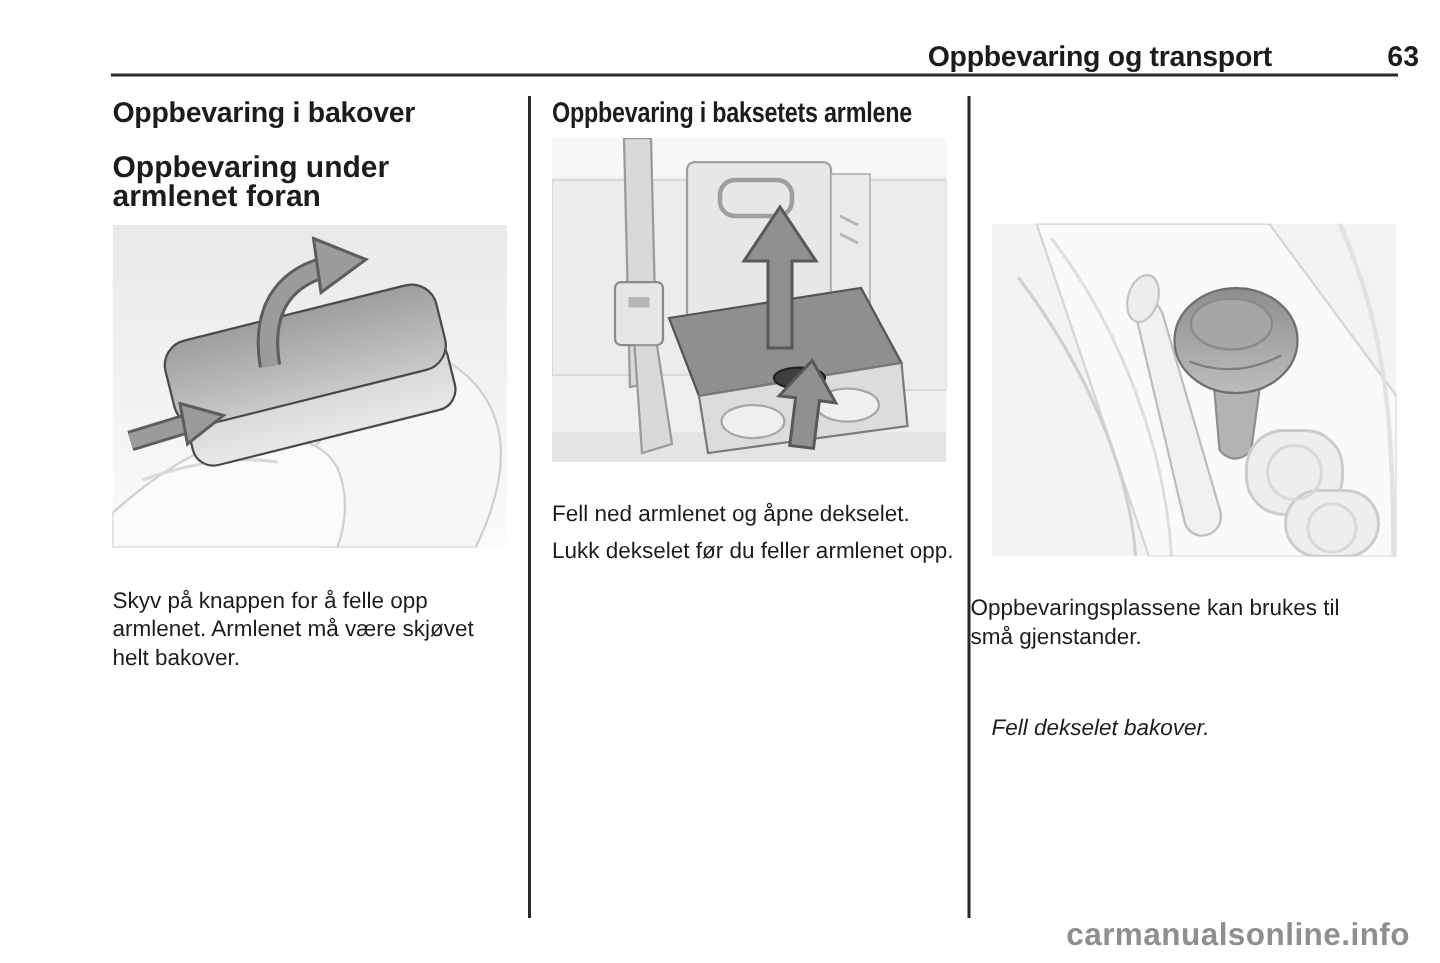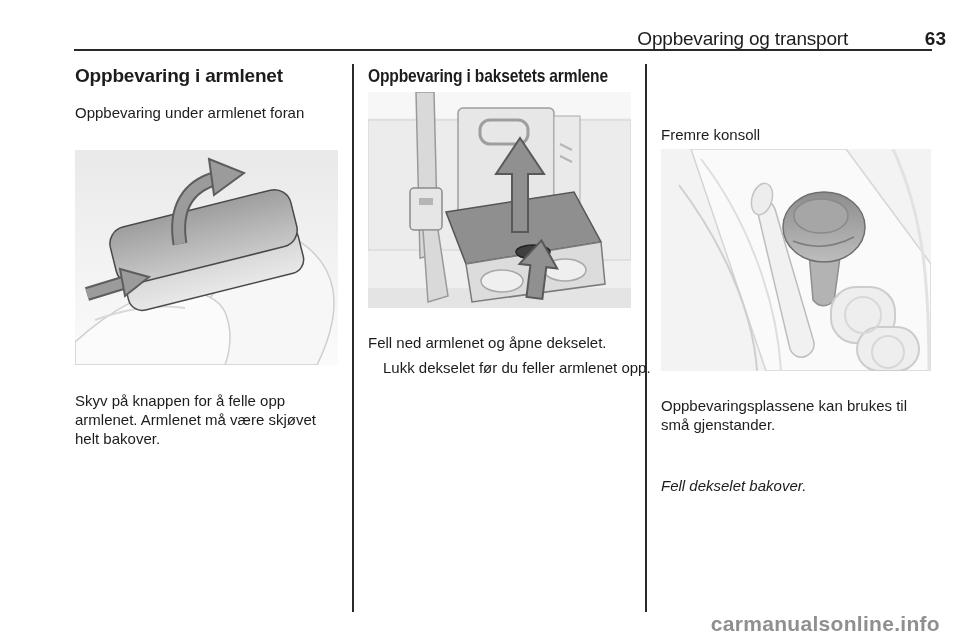--- a/index.html
+++ b/index.html
@@ -2,49 +2,49 @@
 <html><head>
 <meta charset="utf-8">
 <style>
   html,body{margin:0;padding:0;background:#ffffff;}
   .page{
     position:relative;width:960px;height:642px;background:#ffffff;overflow:hidden;
     font-family:"Liberation Sans",sans-serif;color:#1d1b1c;
   }
   .abs{position:absolute;}
   
-  .hdr-title{top:28px;right:112px;font-size:19px;font-weight:normal;letter-spacing:-0.2px;}
+  .hdr-title{top:28px;right:112px;font-size:19px;font-weight:bold;letter-spacing:-0.2px;}
   .hdr-page{top:28px;right:14px;font-size:19px;font-weight:bold;}
   .hdr-rule{top:49px;left:74px;width:858px;height:2px;background:#2b2828;}
   
   .vsep{top:64px;width:2px;height:548px;background:#2b2828;}
   .vsep1{left:352px;} .vsep2{left:645px;}
   
   .h1{font-size:19px;font-weight:bold;line-height:23px;letter-spacing:-0.2px;}
   .h1-nowrap{white-space:nowrap;transform:scaleX(0.82);transform-origin:left top;}
-  .h2{font-size:15px;font-weight:normal;line-height:19px;}
+  .h2{font-size:20px;font-weight:bold;line-height:19px;}
   .body{font-size:15px;line-height:19px;}
   .italic{font-style:italic;}
   figure{margin:0;padding:0;}
   
   .watermark{right:20px;bottom:6px;font-size:21px;font-weight:600;color:#8f8f8f;letter-spacing:0.3px;}
 </style>
 </head>
 <body>
 
 <div class="page">
 
   <div class="abs hdr-title">Oppbevaring og transport</div>
   <div class="abs hdr-page">63</div>
   <div class="abs hdr-rule"></div>
 
   <div class="abs vsep vsep1"></div>
   <div class="abs vsep vsep2"></div>
 
-  <div class="abs h1" style="left:75px;top:64px;width:265px;">Oppbevaring i armlenet</div>
+  <div class="abs h1" style="left:75px;top:64px;width:265px;">Oppbevaring i bakover</div>
   <div class="abs h2" style="left:75px;top:103px;width:265px;">Oppbevaring under armlenet foran</div>
 
   <figure class="abs" style="left:75px;top:150px;">
     <svg width="263" height="215" viewBox="0 0 263 215">
       <defs>
         <linearGradient id="figbg1" x1="0" y1="0" x2="0" y2="1">
           <stop offset="0" stop-color="#e9e9e9"></stop>
             <stop offset="1" stop-color="#fbfbfb"></stop>
         </linearGradient>
         <linearGradient id="atop" x1="0" y1="0" x2="0" y2="1">
@@ -119,23 +119,22 @@
 
       <path d="M144,140 L144,82 L128,82 L152,46 L176,82 L160,82 L160,140 Z" fill="#909090" stroke="#595959" stroke-width="2"></path>
 
       <g transform="rotate(7 168 185)">
         <path d="M161,206 L161,174 L150,174 L169,148 L188,174 L177,174 L177,206 Z" fill="#909090" stroke="#595959" stroke-width="2"></path>
       </g>
     </svg>
   </figure>
 
   <p class="abs body" style="left:368px;top:318px;width:268px;">Fell ned armlenet og åpne dekselet.</p>
-  <p class="abs body" style="left:368px;top:343px;width:268px;margin-left:15px;">Lukk dekselet før du feller armlenet opp.</p>
+  <p class="abs body" style="left:368px;top:343px;width:268px;">Lukk dekselet før du feller armlenet opp.</p>
 
-  <div class="abs h2" style="left:661px;top:125px;width:271px;">Fremre konsoll</div>
 
   <figure class="abs" style="left:661px;top:149px;">
     <svg width="270" height="222" viewBox="0 0 270 222">
       <defs>
         <linearGradient id="knob" x1="0" y1="0" x2="0" y2="1">
           <stop offset="0" stop-color="#8d8d8d"></stop>
             <stop offset="1" stop-color="#bdbdbd"></stop>
         </linearGradient>
       </defs>
       <rect x="0" y="0" width="270" height="222" fill="#f3f3f3"></rect>
@@ -159,18 +158,18 @@
 
       <g>
         <rect x="170" y="138" width="64" height="56" rx="25" fill="#eeeeee" stroke="#cccccc" stroke-width="2"></rect>
         <rect x="196" y="178" width="62" height="44" rx="22" fill="#eeeeee" stroke="#cccccc" stroke-width="2"></rect>
         <circle cx="202" cy="166" r="18" fill="none" stroke="#d8d8d8" stroke-width="2"></circle>
         <circle cx="227" cy="203" r="16" fill="none" stroke="#d8d8d8" stroke-width="2"></circle>
       </g>
     </svg>
   </figure>
 
-  <p class="abs body" style="left:661px;top:381px;width:275px;">Oppbevaringsplassene kan brukes til små gjenstander.</p>
+  <p class="abs body" style="left:647px;top:381px;width:275px;">Oppbevaringsplassene kan brukes til små gjenstander.</p>
   <p class="abs body italic" style="left:661px;top:461px;width:275px;">Fell dekselet bakover.</p>
 
   <div class="abs watermark">carmanualsonline.info</div>
 
 </div>
 
 </body></html>

